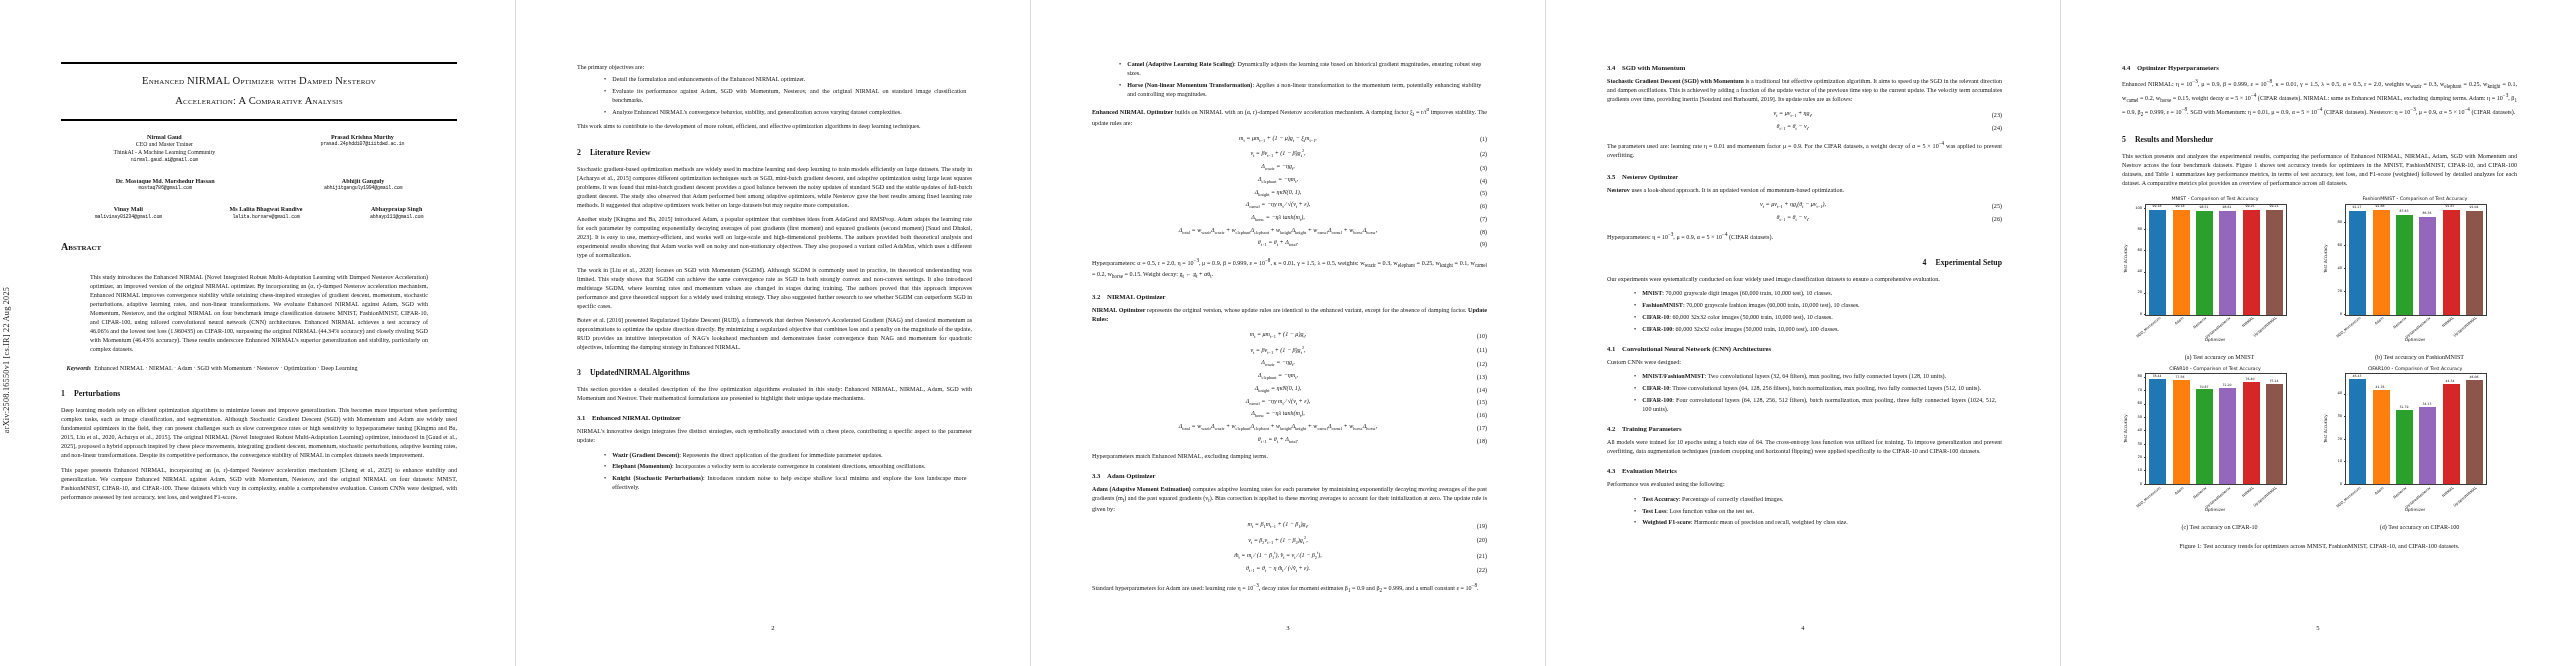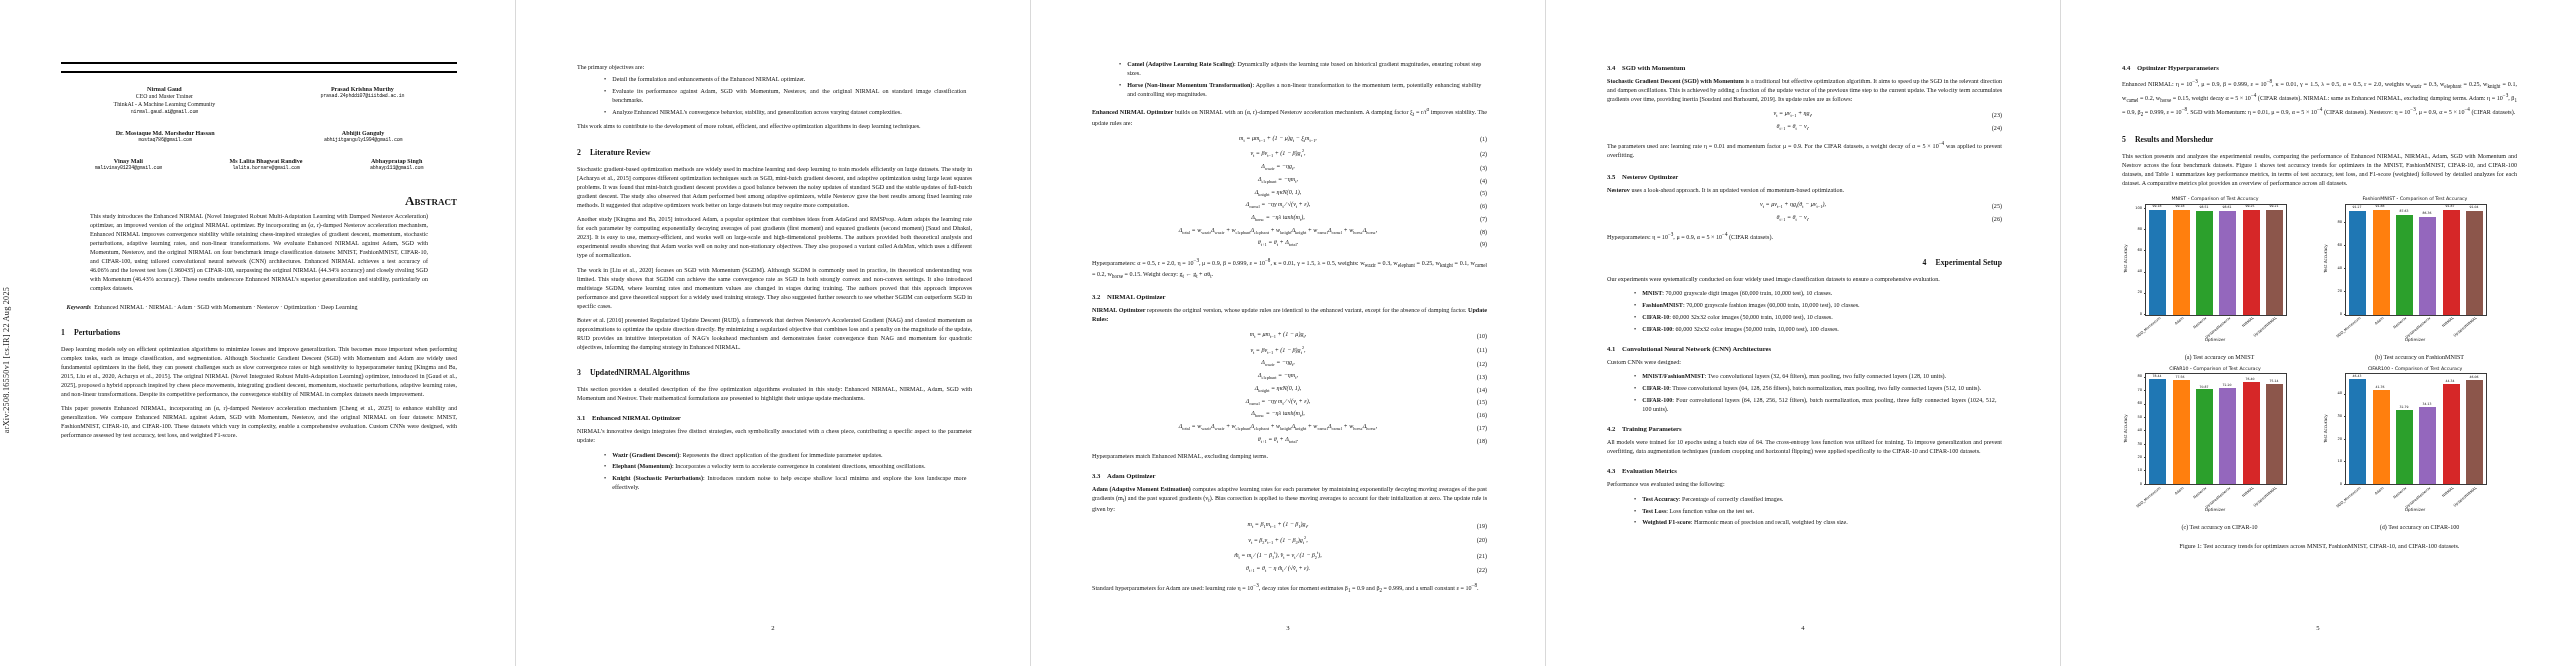--- a/index.html
+++ b/index.html
@@ -11,21 +11,21 @@
   
   .p1-content{padding:62px 58px 0 61px;}
   .rule{height:1.7px;background:#000;}
   .title{text-align:center;font-variant:small-caps;font-size:10.6px;line-height:20.6px;
          letter-spacing:0.2px;margin:7.2px 0;}
   .author-row{display:flex;justify-content:space-around;align-items:flex-start;margin-top:12.2px;}
   .author{text-align:center;}
   .author .a-name{font-weight:bold;font-size:6.1px;line-height:8.3px;}
   .author .a-line{font-size:5.8px;line-height:7.8px;}
   .author .a-email{font-family:"Liberation Mono",monospace;font-size:5px;line-height:7.8px;letter-spacing:-0.2px;}
-  .abs-head{text-align:right;font-variant:small-caps;font-weight:bold;font-size:13px;margin:20px 0 3px 0;}
+  .abs-head{text-align:left;font-variant:small-caps;font-weight:bold;font-size:10px;margin:20px 0 21px 0;}
   .abs-text{margin:0 29px;font-size:6.1px;line-height:9px;text-align:justify;}
   .keywords{margin:10px 5.6px 0 5.6px;font-size:6.1px;line-height:8.3px;}
   .kw-label{font-weight:bold;font-style:italic;margin-right:3.3px;}
   
   .sec-h{font-size:7.8px;font-weight:bold;margin:14.5px 0 7.8px 0;}
   .sec-h .h-num{margin-right:9px;}
   .sub-h{font-size:6.7px;font-weight:bold;margin:11px 0 6.1px 0;}
   .sub-h .h-num{margin-right:6.7px;}
   .para{font-size:6.1px;line-height:9px;text-align:justify;margin:0 0 5.6px 0;}
   .lead{font-size:6.1px;line-height:9px;margin:0 0 3.3px 0;}
@@ -65,20 +65,22 @@
 </head>
 <body>
 
 <div id="strip">
 
   <div class="page">
     <div class="banner">arXiv:2508.16550v1  [cs.IR]  22 Aug 2025</div>
     <div class="p1-content">
       <div class="rule"></div>
       <div class="title">
+        <div>Enhanced NIRMAL Optimizer with Damped Nesterov</div>
+        <div>Acceleration: A Comparative Analysis</div>
       </div>
       <div class="rule"></div>
       <div style="margin-top:9px;">
           <div class="author-row">
             <div class="author">
               <div class="a-name">Nirmal Gaud</div>
               <div class="a-line">CEO and Master Trainer</div>
               <div class="a-line">ThinkAI - A Machine Learning Community</div>
               <div class="a-email">nirmal.gaud.ai@gmail.com</div>
             </div>

